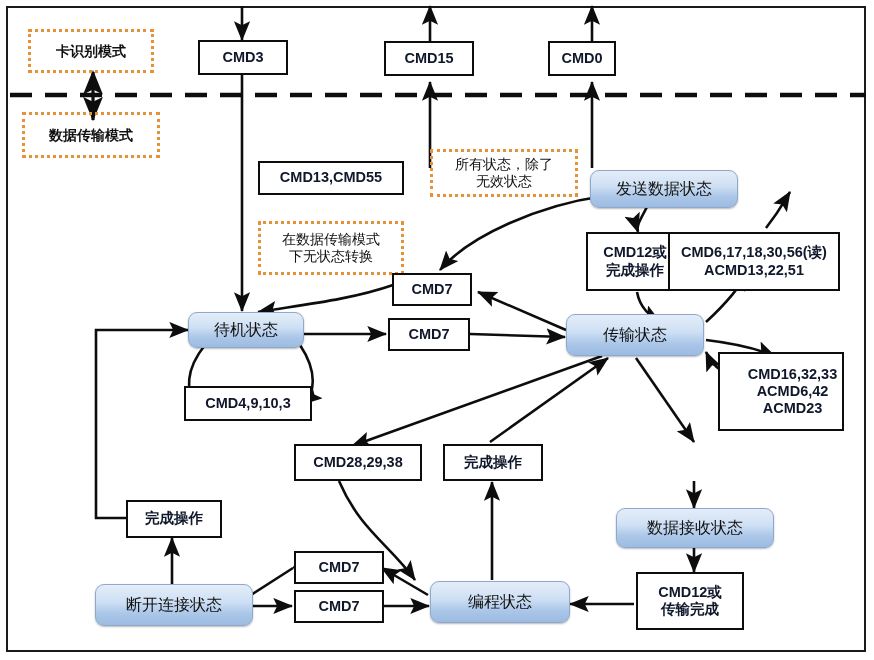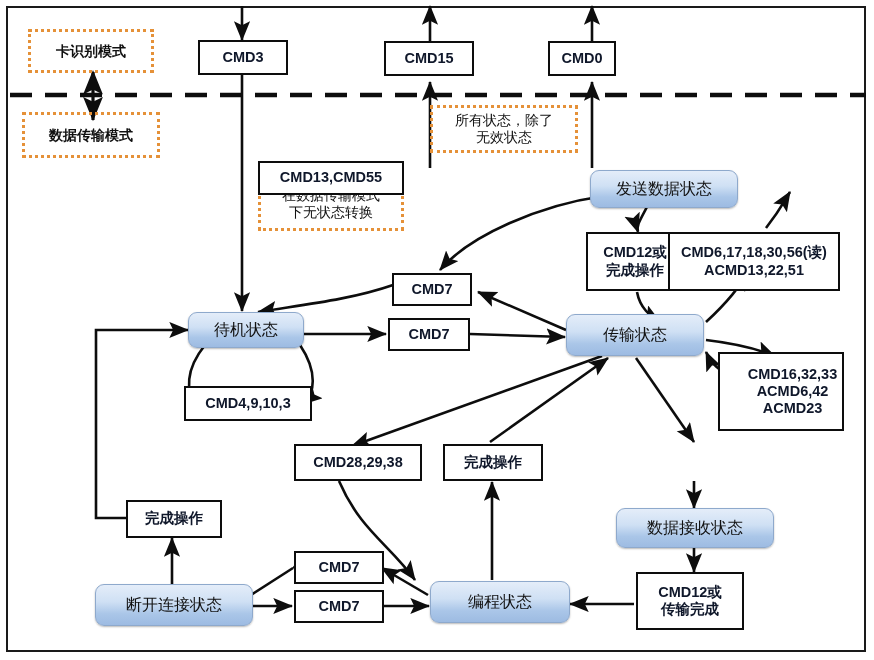--- a/index.html
+++ b/index.html
@@ -63,20 +63,21 @@
   
   .note {
     border: 3px dotted #e59138;
     font-size: 14px;
     color: #111111;
     font-weight: bold;
     background: transparent;
   }
   .note-plain {
     font-weight: normal;
+    margin-top: 44px;
   }
 </style>
 </head>
 <body>
 
 <div id="canvas">
 
   <div id="frame"></div>
 
   <svg id="wires" viewBox="0 0 874 660">

